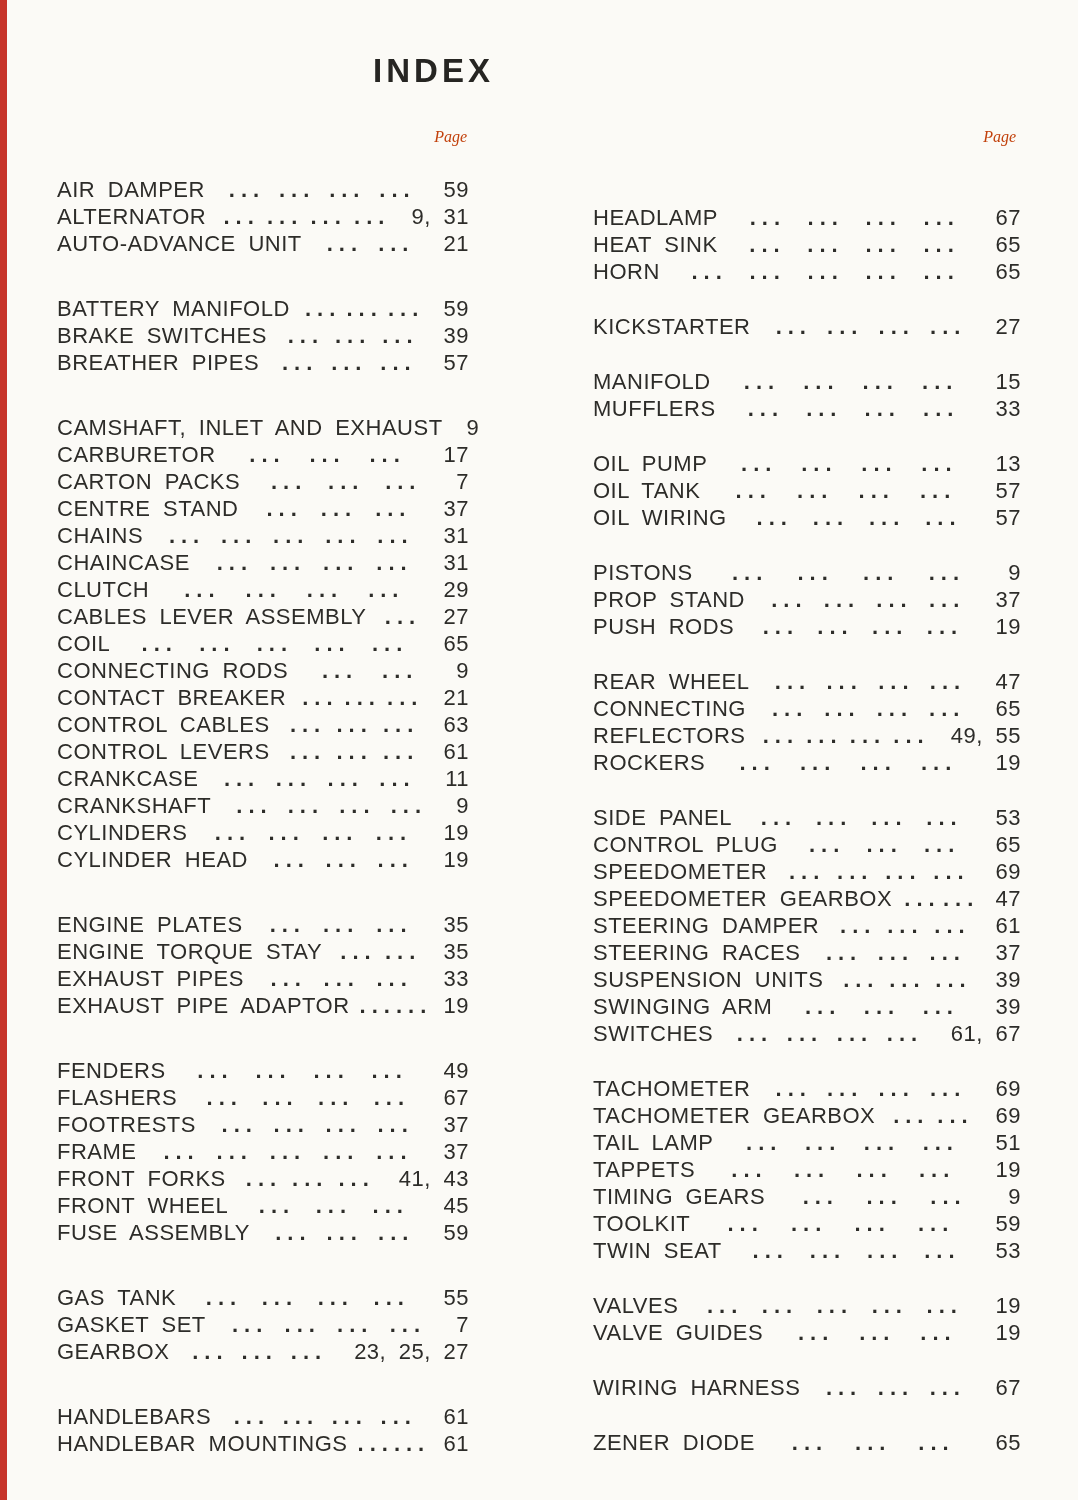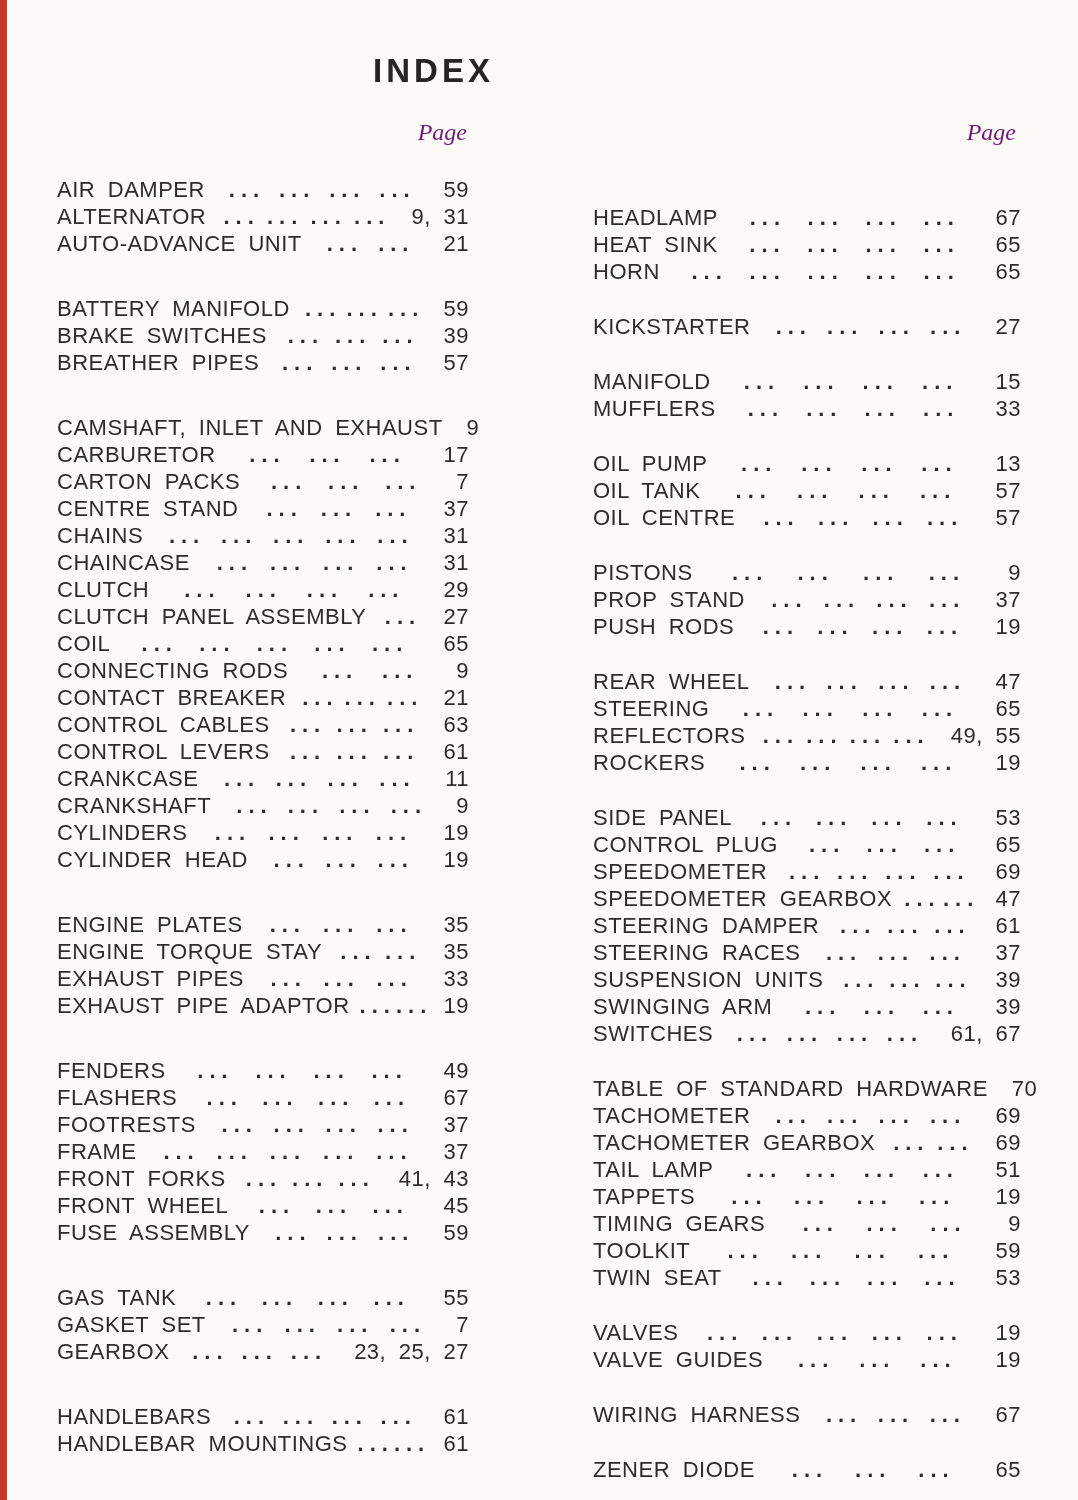--- a/index.html
+++ b/index.html
@@ -16,24 +16,24 @@
     width: 7px; height: 1500px;
     background: #c7342a;
   }
   .title {
     position: absolute; top: 52px; left: 0; width: 867px;
     margin: 0; text-align: center;
     font-size: 33px; font-weight: bold; letter-spacing: 4px;
     color: #262522;
   }
   .pagehdr {
-    position: absolute; top: 119px;
+    position: absolute; top: 128px;
     font-family: "Liberation Serif", serif;
-    font-style: italic; font-size: 24px;
-    text-align: right; color: #701a75;
+    font-style: italic; font-size: 16px;
+    text-align: right; color: #c2410c;
   }
   .hdr-left  { left: 57px;  width: 410px; }
   .hdr-right { left: 593px; width: 423px; }
   .col { position: absolute; top: 176px; }
   .col-left  { left: 57px;  width: 412px; }
   .col-right { left: 593px; width: 428px; margin-top: 28px; }
   .col-left  .group { margin-bottom: 38px; }
   .col-right .group { margin-bottom: 28px; }
   .row {
     display: flex; align-items: baseline;
@@ -178,21 +178,21 @@
         <span class="name">CLUTCH</span>
         <span class="leader">
           <span class="dots">...</span>
           <span class="dots">...</span>
           <span class="dots">...</span>
           <span class="dots">...</span>
         </span>
         <span class="pg">29</span>
       </div>
       <div class="row">
-        <span class="name">CLUTCH PANEL ASSEMBLY</span>
+        <span class="name">CABLES LEVER ASSEMBLY</span>
         <span class="leader">
           <span class="dots">...</span>
         </span>
         <span class="pg">27</span>
       </div>
       <div class="row">
         <span class="name">COIL</span>
         <span class="leader">
           <span class="dots">...</span>
           <span class="dots">...</span>
@@ -518,21 +518,21 @@
         <span class="name">OIL TANK</span>
         <span class="leader">
           <span class="dots">...</span>
           <span class="dots">...</span>
           <span class="dots">...</span>
           <span class="dots">...</span>
         </span>
         <span class="pg">57</span>
       </div>
       <div class="row">
-        <span class="name">OIL CENTRE</span>
+        <span class="name">OIL WIRING</span>
         <span class="leader">
           <span class="dots">...</span>
           <span class="dots">...</span>
           <span class="dots">...</span>
           <span class="dots">...</span>
         </span>
         <span class="pg">57</span>
       </div>
     </div>
     <div class="group">
@@ -572,21 +572,21 @@
         <span class="name">REAR WHEEL</span>
         <span class="leader">
           <span class="dots">...</span>
           <span class="dots">...</span>
           <span class="dots">...</span>
           <span class="dots">...</span>
         </span>
         <span class="pg">47</span>
       </div>
       <div class="row">
-        <span class="name">STEERING</span>
+        <span class="name">CONNECTING</span>
         <span class="leader">
           <span class="dots">...</span>
           <span class="dots">...</span>
           <span class="dots">...</span>
           <span class="dots">...</span>
         </span>
         <span class="pg">65</span>
       </div>
       <div class="row">
         <span class="name">REFLECTORS</span>
@@ -688,25 +688,20 @@
         <span class="leader">
           <span class="dots">...</span>
           <span class="dots">...</span>
           <span class="dots">...</span>
           <span class="dots">...</span>
         </span>
         <span class="pg">61, 67</span>
       </div>
     </div>
     <div class="group">
-      <div class="row">
-        <span class="name">TABLE OF STANDARD HARDWARE</span>
-        <span class="leader"></span>
-        <span class="pg">70</span>
-      </div>
       <div class="row">
         <span class="name">TACHOMETER</span>
         <span class="leader">
           <span class="dots">...</span>
           <span class="dots">...</span>
           <span class="dots">...</span>
           <span class="dots">...</span>
         </span>
         <span class="pg">69</span>
       </div>

